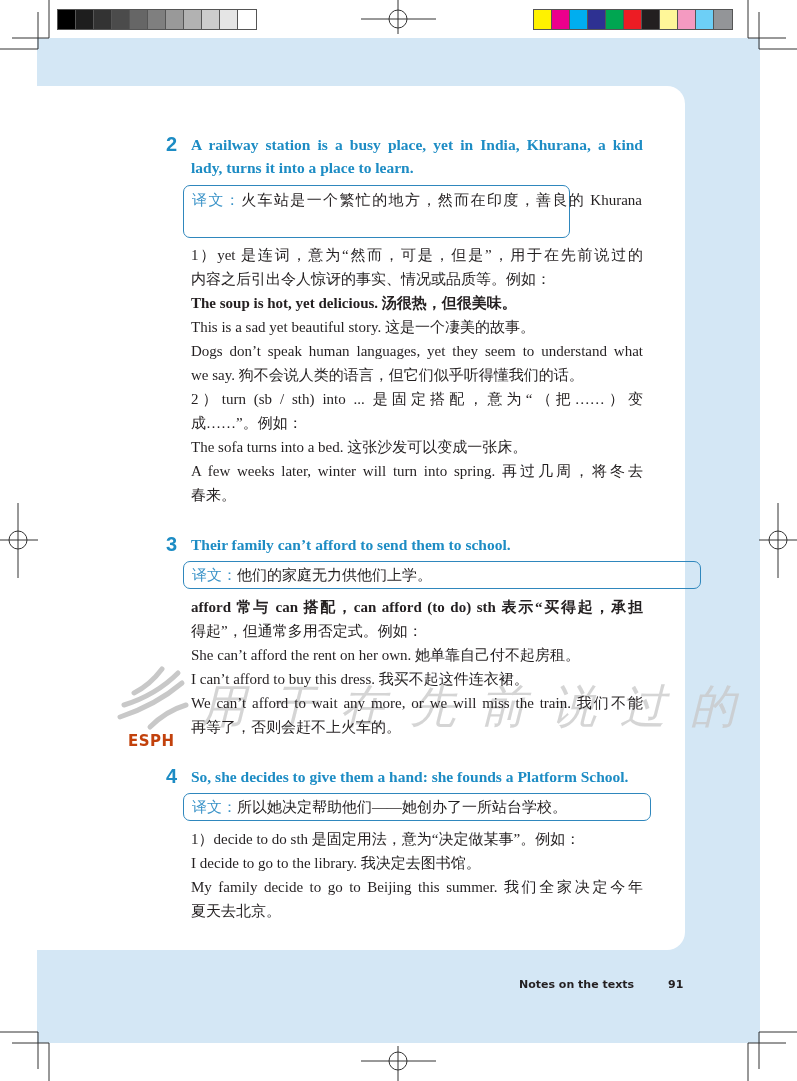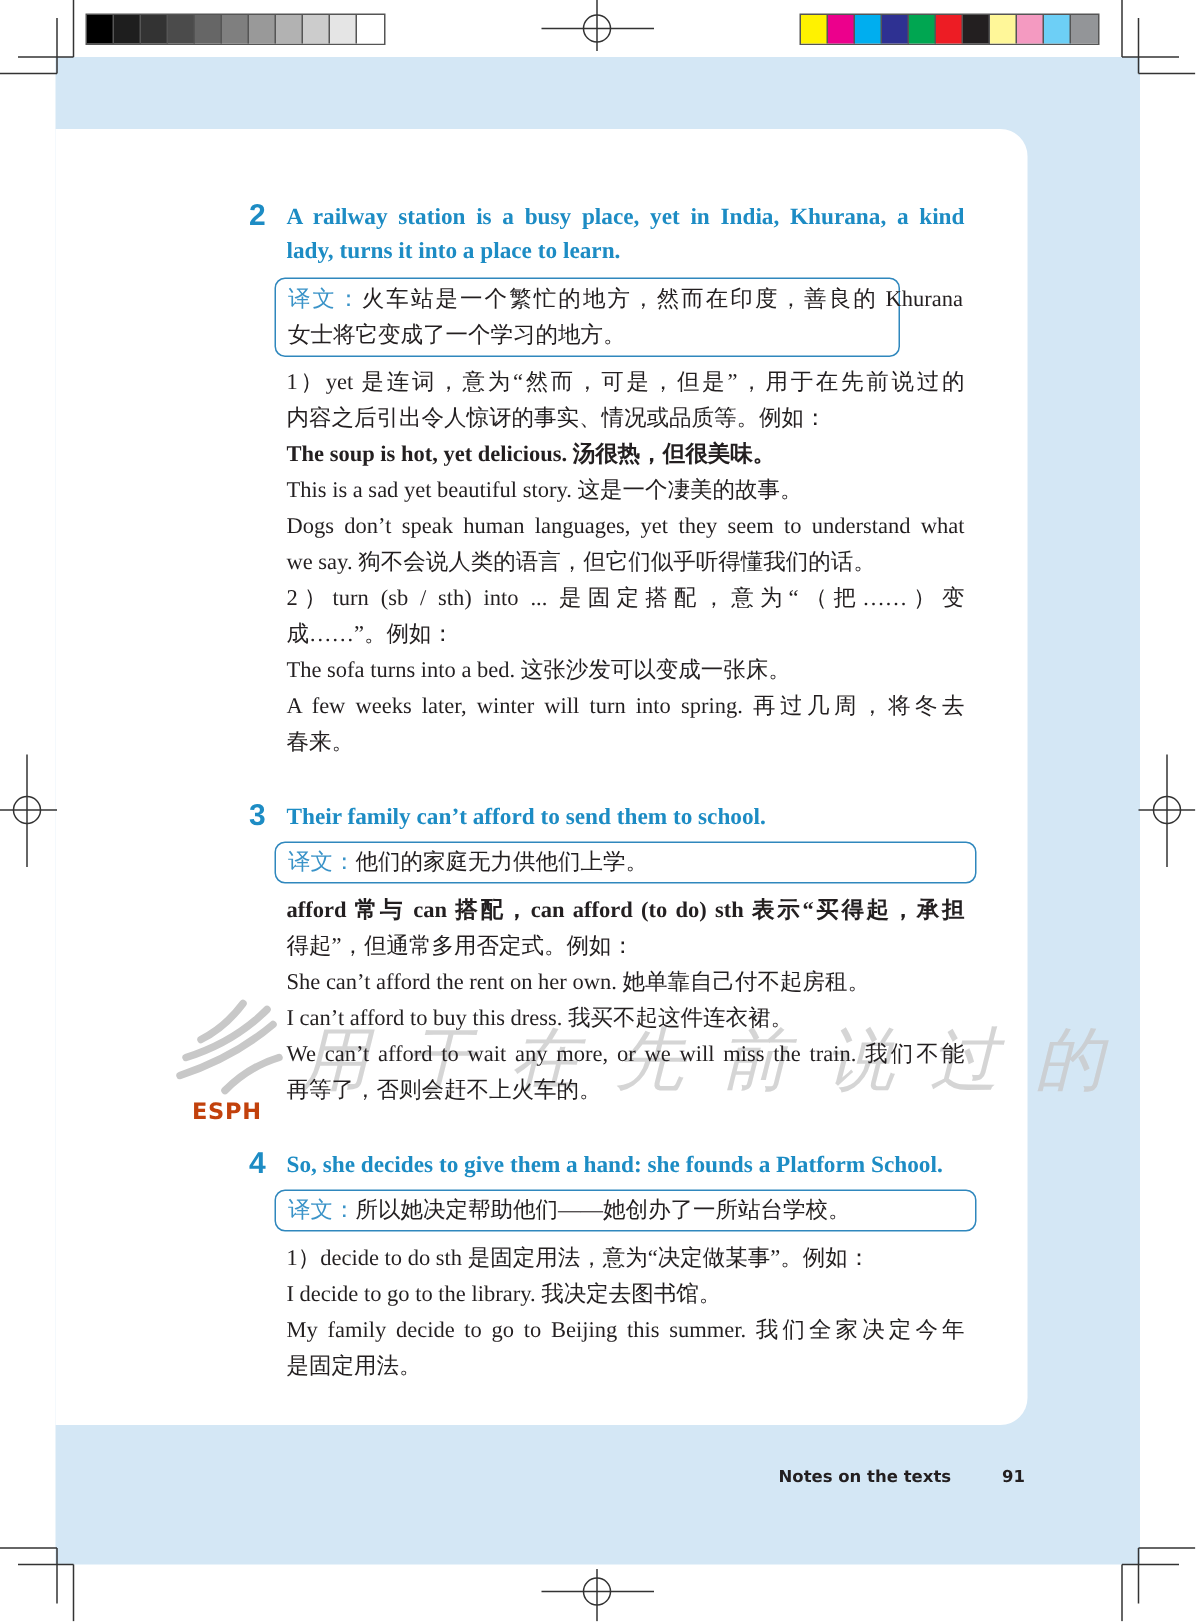--- a/index.html
+++ b/index.html
@@ -112,58 +112,57 @@
   </g>
 </svg>
 <div class="wm-esph">ESPH</div>
 <div class="watermark">用于在先前说过的</div>
 
 <div class="layer">
   <div class="num" style="left:166px;top:133px;">2</div>
   <div class="head" style="left:191px;top:133px;width:452px;text-align:justify;text-align-last:justify;">A railway station is a busy place, yet in India, Khurana, a kind</div>
   <div class="head" style="left:191px;top:156px;">lady, turns it into a place to learn.</div>
 
-  <div class="trans" style="left:183px;top:185px;width:417px;height:53px;">
+  <div class="trans" style="left:183px;top:185px;width:387px;height:53px;">
     <div class="justify" style="width:450px;"><span class="lbl">译文：</span><span>火车站是一个繁忙的地方，然而在印度，善良的 Khurana</span></div>
-    <div>女士将它变成了一个学习的地方。</div>
   </div>
 
   <div class="line justify" style="top:243px;">1）yet 是连词，意为“然而，可是，但是”，用于在先前说过的</div>
   <div class="line" style="top:267px;">内容之后引出令人惊讶的事实、情况或品质等。例如：</div>
   <div class="line" style="top:291px;font-weight:bold;">The soup is hot, yet delicious. 汤很热，但很美味。</div>
   <div class="line" style="top:315px;">This is a sad yet beautiful story. 这是一个凄美的故事。</div>
   <div class="line justify" style="top:339px;">Dogs don’t speak human languages, yet they seem to understand what</div>
   <div class="line" style="top:363px;">we say. 狗不会说人类的语言，但它们似乎听得懂我们的话。</div>
   <div class="line justify" style="top:387px;">2）turn (sb / sth) into ... 是固定搭配，意为“（把……）变</div>
   <div class="line" style="top:411px;">成……”。例如：</div>
   <div class="line" style="top:435px;">The sofa turns into a bed. 这张沙发可以变成一张床。</div>
   <div class="line justify" style="top:459px;">A few weeks later, winter will turn into spring. 再过几周，将冬去</div>
   <div class="line" style="top:483px;">春来。</div>
 
   <div class="num" style="left:166px;top:533px;">3</div>
   <div class="head" style="left:191px;top:533px;">Their family can’t afford to send them to school.</div>
 
-  <div class="trans" style="left:183px;top:561px;width:468px;height:28px;padding-top:1px;">
+  <div class="trans" style="left:183px;top:561px;width:518px;height:28px;padding-top:1px;">
     <span class="lbl">译文：</span><span>他们的家庭无力供他们上学。</span>
   </div>
 
   <div class="line justify" style="top:595px;font-weight:bold;">afford 常与 can 搭配，can afford (to do) sth 表示“买得起，承担</div>
   <div class="line" style="top:619px;">得起”，但通常多用否定式。例如：</div>
   <div class="line" style="top:643px;">She can’t afford the rent on her own. 她单靠自己付不起房租。</div>
   <div class="line" style="top:667px;">I can’t afford to buy this dress. 我买不起这件连衣裙。</div>
   <div class="line justify" style="top:691px;">We can’t afford to wait any more, or we will miss the train. 我们不能</div>
   <div class="line" style="top:715px;">再等了，否则会赶不上火车的。</div>
 
   <div class="num" style="left:166px;top:765px;">4</div>
   <div class="head" style="left:191px;top:765px;">So, she decides to give them a hand: she founds a Platform School.</div>
 
   <div class="trans" style="left:183px;top:793px;width:468px;height:28px;padding-top:1px;">
     <span class="lbl">译文：</span><span>所以她决定帮助他们——她创办了一所站台学校。</span>
   </div>
 
   <div class="line" style="top:827px;">1）decide to do sth 是固定用法，意为“决定做某事”。例如：</div>
   <div class="line" style="top:851px;">I decide to go to the library. 我决定去图书馆。</div>
   <div class="line justify" style="top:875px;">My family decide to go to Beijing this summer. 我们全家决定今年</div>
-  <div class="line" style="top:899px;">是固定用法。</div>
+  <div class="line" style="top:899px;">夏天去北京。</div>
 </div>
 
 <div class="footer-title">Notes on the texts</div>
 <div class="footer-page">91</div>
 
 </body></html>

